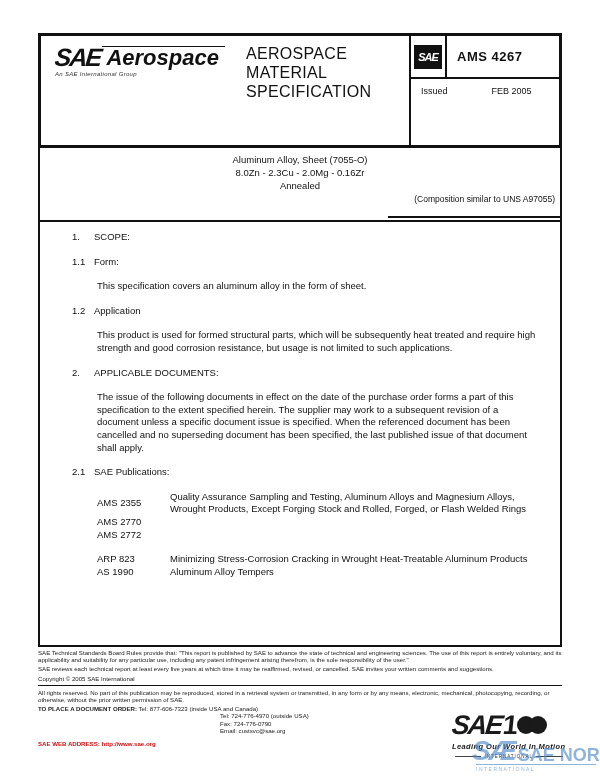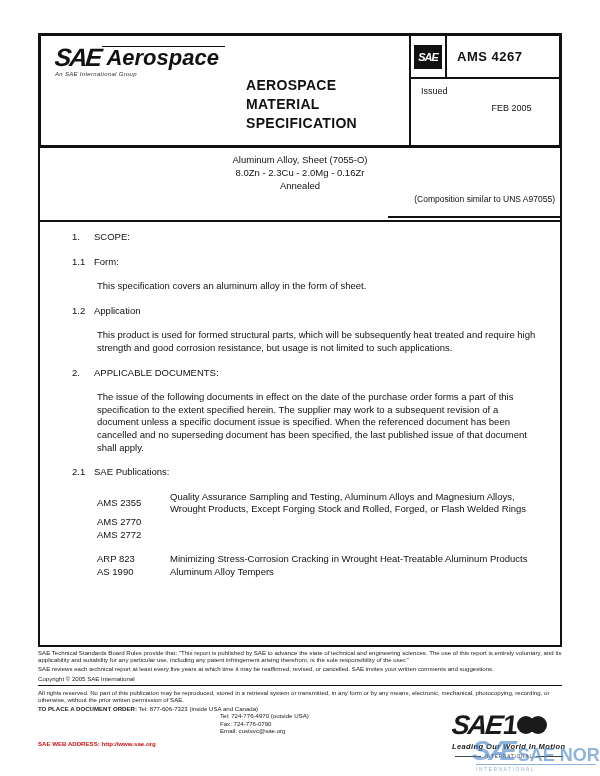--- a/index.html
+++ b/index.html
@@ -21,34 +21,34 @@
   .sae-word {
     font-weight:900; font-style:italic; font-size:25px; line-height:24px;
     letter-spacing:-2px; transform:skewX(-6deg);
   }
   .aero-word {
     font-style:italic; font-weight:700; font-size:22px; line-height:22px;
     letter-spacing:0px; border-top:1.5px solid #111; padding:0 6px 0 4px; margin-left:2px;
   }
   .brand-tagline { font-style:italic; font-size:6px; color:#333; margin-top:2px; letter-spacing:0.3px; }
   .doc-type {
-    position:absolute; left:205px; top:40px; width:165px;
-    font-weight:bold; font-size:14px; line-height:19px; letter-spacing:0.3px;
+    position:absolute; left:205px; top:8px; width:165px;
+    font-weight:normal; font-size:16px; line-height:19px; letter-spacing:0.3px;
   }
   .header-right { width:150px; border-left:2px solid #111; display:flex; flex-direction:column; }
   .hr-top { height:43px; border-bottom:2px solid #111; display:flex; }
   .hr-logo-cell { width:36px; border-right:2px solid #111; display:flex; align-items:center; justify-content:center; }
   .sae-badge {
     width:28px; height:24px; background:#111; color:#fff; display:flex;
     align-items:center; justify-content:center; font-weight:900; font-style:italic;
     font-size:11px; letter-spacing:-1px;
   }
   .hr-number { flex:1; display:flex; align-items:center; padding-left:10px; font-weight:bold; font-size:13px; letter-spacing:0.5px; }
   .hr-issued { display:flex; padding:7px 10px 0 10px; font-size:9px; }
-  .issued-date { margin-left:44px;margin-top:17px; }
+  .issued-date { margin-left:44px; }
 
   
   .title-box {
     position:absolute; left:38px; top:148px; width:524px; height:74px;
     border-left:2px solid #111; border-right:2px solid #111; border-bottom:2px solid #111;
     text-align:center; padding-top:5px; font-size:9.5px; line-height:13px;
   }
   .comp-note { text-align:right; font-size:8.5px; padding-right:5px; margin-top:1px;padding-left:12px; }
   .comp-underline { position:absolute; right:0; bottom:2px; width:172px; border-top:2px solid #111; }
 

